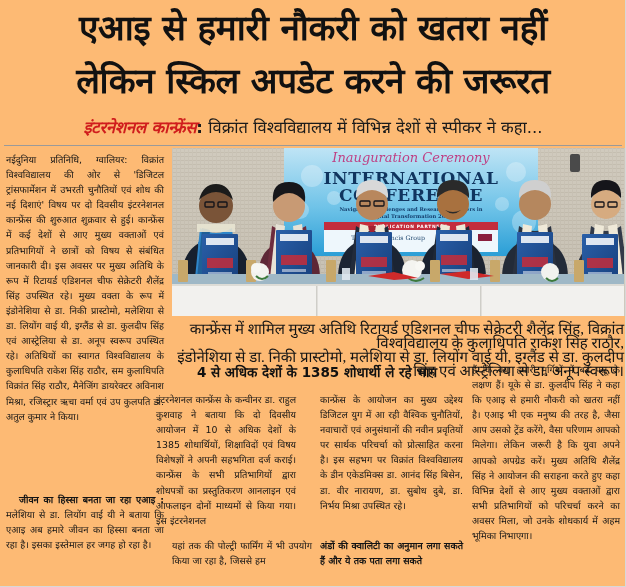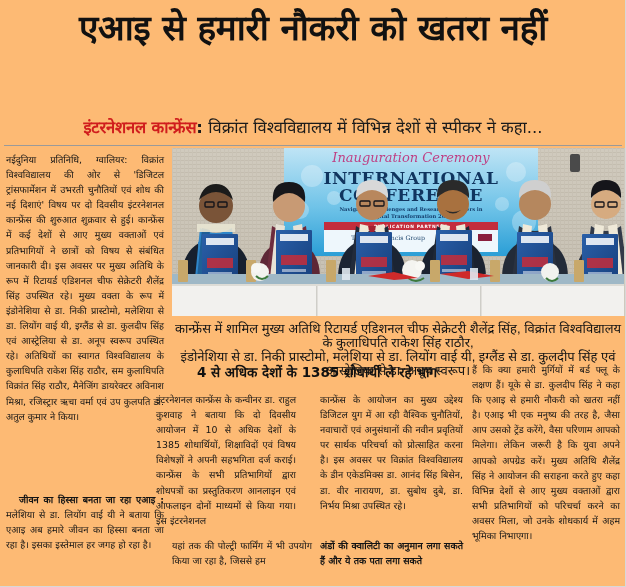--- a/index.html
+++ b/index.html
@@ -49,20 +49,21 @@
     font-family: "DejaVu Sans", "Liberation Sans", sans-serif;
     font-size: 16.5px;
     line-height: 22px;
     white-space: nowrap;
     color: #1a1a1a;
   }
   .subhead .kicker {
     color: #d01d1d;
     font-weight: bold;
     letter-spacing: -0.2px;
+    font-style: italic;
   }
   .subhead .kicker-sep { color: #1a1a1a; font-weight: bold; }
   .subhead .deck { font-weight: normal; }
 
   .rule {
     position: absolute;
     left: 4px;
     top: 145px;
     width: 618px;
     height: 1px;
@@ -99,25 +100,25 @@
   .col .runin { font-weight: bold; }
 
   #col-left  { left: 6px;   top: 152px; width: 158px; }
   #col-left-2 { left: 6px;  top: 492px; width: 158px; }
 
   .caption {
     position: absolute;
     left: 172px;
     top: 322px;
     width: 452px;
-    font-family: Liberation Sans, sans-serif;
-    font-size: 13px;
+    font-family: Liberation Serif, serif;
+    font-size: 15px;
     line-height: 14px;
     color: #141414;
-    text-align: center;
+    text-align: right;
   }
 
   .highlight {
     position: absolute;
     left: 172px;
     top: 362px;
     width: 290px;
     text-align: center;
     font-family: "DejaVu Sans", "Liberation Sans", sans-serif;
     font-weight: bold;
@@ -133,20 +134,21 @@
   #col-three-2 { left: 320px; top: 538px; width: 143px; font-weight: bold; }
   #col-right { left: 472px; top: 362px; width: 148px; }
 </style>
 </head>
 <body>
 
 <div id="page">
 
   <div class="headline">
     <span class="headline-line">एआइ से हमारी नौकरी को खतरा नहीं</span>
+    <span class="headline-line">लेकिन स्किल अपडेट करने की जरूरत</span>
   </div>
 
   <div class="subhead">
     <span class="kicker">इंटरनेशनल कान्फ्रेंस</span><span class="kicker-sep">:</span>
     <span class="deck">विक्रांत विश्वविद्यालय में विभिन्न देशों से स्पीकर ने कहा...</span>
   </div>
 
   <div class="rule"></div>
 
   <div class="photo">
@@ -354,21 +356,21 @@
   </div>
 
   <div class="col" id="col-mid">
     <p>इंटरनेशनल कान्फ्रेंस के कन्वीनर डा. राहुल कुशवाह ने बताया कि दो दिवसीय आयोजन में 10 से अधिक देशों के 1385 शोधार्थियों, शिक्षाविदों एवं विषय विशेषज्ञों ने अपनी सहभगिता दर्ज कराई। कान्फ्रेंस के सभी प्रतिभागियों द्वारा शोधपत्रों का प्रस्तुतिकरण आनलाइन एवं आफलाइन दोनों माध्यमों से किया गया। इस इंटरनेशनल</p>
   </div>
   <div class="col" id="col-mid-2">
     <p>यहां तक की पोल्ट्री फार्मिंग में भी उपयोग किया जा रहा है, जिससे हम</p>
   </div>
 
   <div class="col" id="col-three">
-    <p>कान्फ्रेंस के आयोजन का मुख्य उद्देश्य डिजिटल युग में आ रही वैश्विक चुनौतियों, नवाचारों एवं अनुसंधानों की नवीन प्रवृतियों पर सार्थक परिचर्चा को प्रोत्साहित करना है। इस अवसर पर विक्रांत विश्वविद्यालय के डीन एकेडमिक्स डा. आनंद सिंह बिसेन, डा. वीर नारायण, डा. सुबोध दुबे, डा. निर्भय मिश्रा उपस्थित रहे।</p>
+    <p>कान्फ्रेंस के आयोजन का मुख्य उद्देश्य डिजिटल युग में आ रही वैश्विक चुनौतियों, नवाचारों एवं अनुसंधानों की नवीन प्रवृतियों पर सार्थक परिचर्चा को प्रोत्साहित करना है। इस सहभग पर विक्रांत विश्वविद्यालय के डीन एकेडमिक्स डा. आनंद सिंह बिसेन, डा. वीर नारायण, डा. सुबोध दुबे, डा. निर्भय मिश्रा उपस्थित रहे।</p>
   </div>
   <div class="col" id="col-three-2">
     <p>अंडों की क्वालिटी का अनुमान लगा सकते हैं और ये तक पता लगा सकते</p>
   </div>
 
   <div class="col" id="col-right">
     <p>हैं कि क्या हमारी मुर्गियों में बर्ड फ्लू के लक्षण हैं। यूके से डा. कुलदीप सिंह ने कहा कि एआइ से हमारी नौकरी को खतरा नहीं है। एआइ भी एक मनुष्य की तरह है, जैसा आप उसको ट्रेंड करेंगे, वैसा परिणाम आपको मिलेगा। लेकिन जरूरी है कि युवा अपने आपको अपग्रेड करें। मुख्य अतिथि शैलेंद्र सिंह ने आयोजन की सराहना करते हुए कहा विभिन्न देशों से आए मुख्य वक्ताओं द्वारा सभी प्रतिभागियों को परिचर्चा करने का अवसर मिला, जो उनके शोधकार्य में अहम भूमिका निभाएगा।</p>
   </div>
 
 </div>

